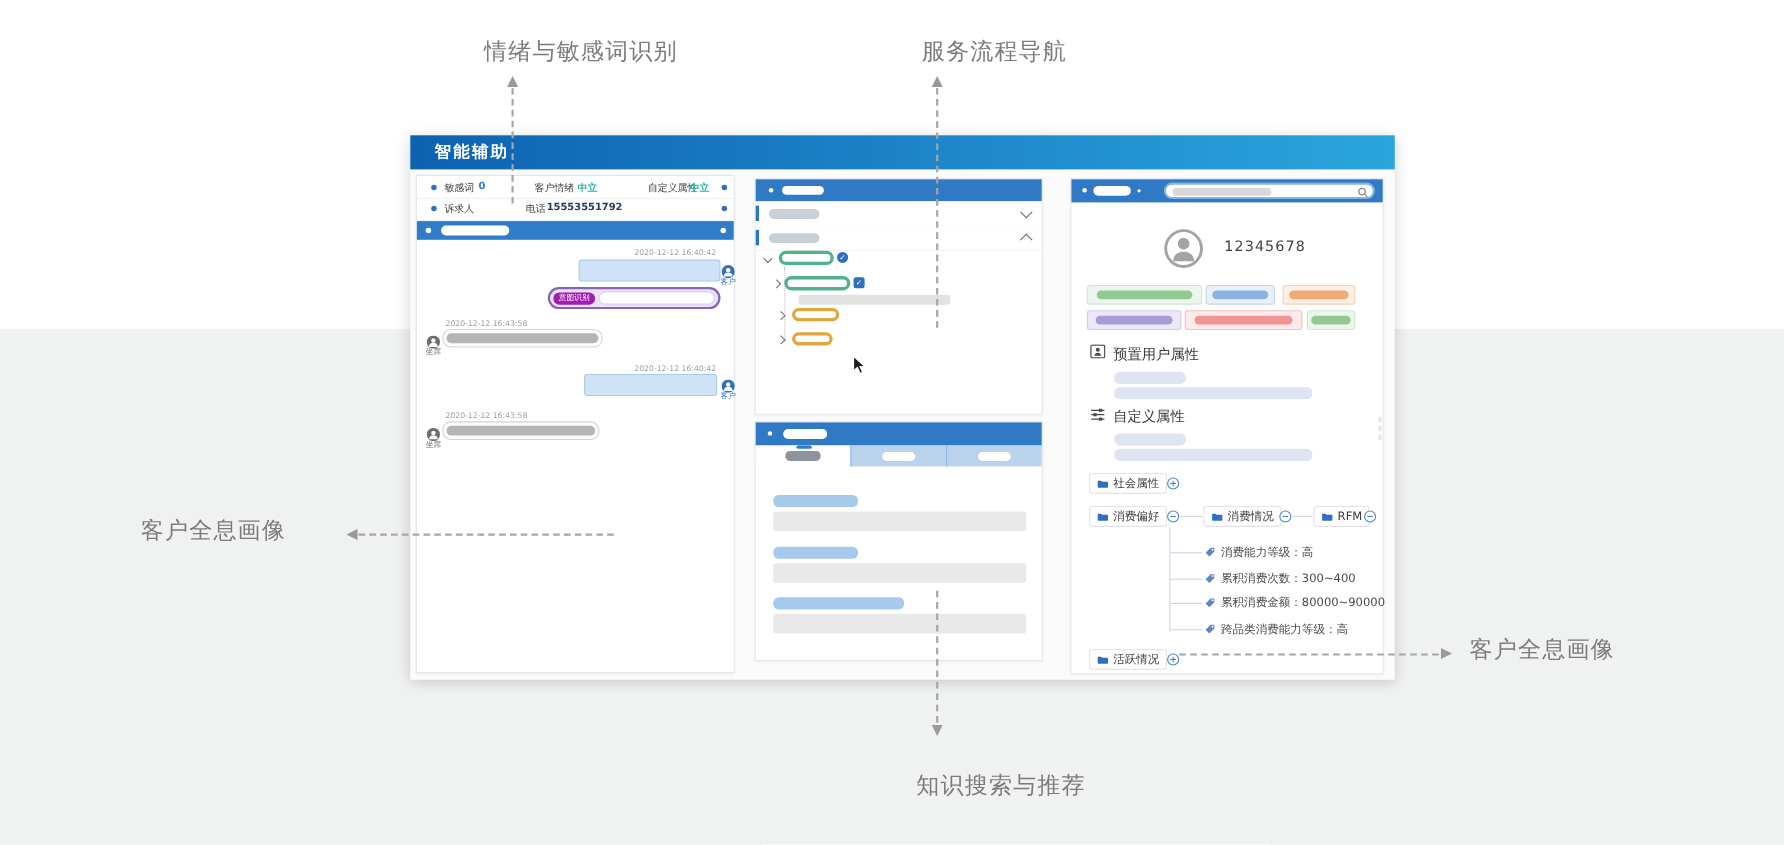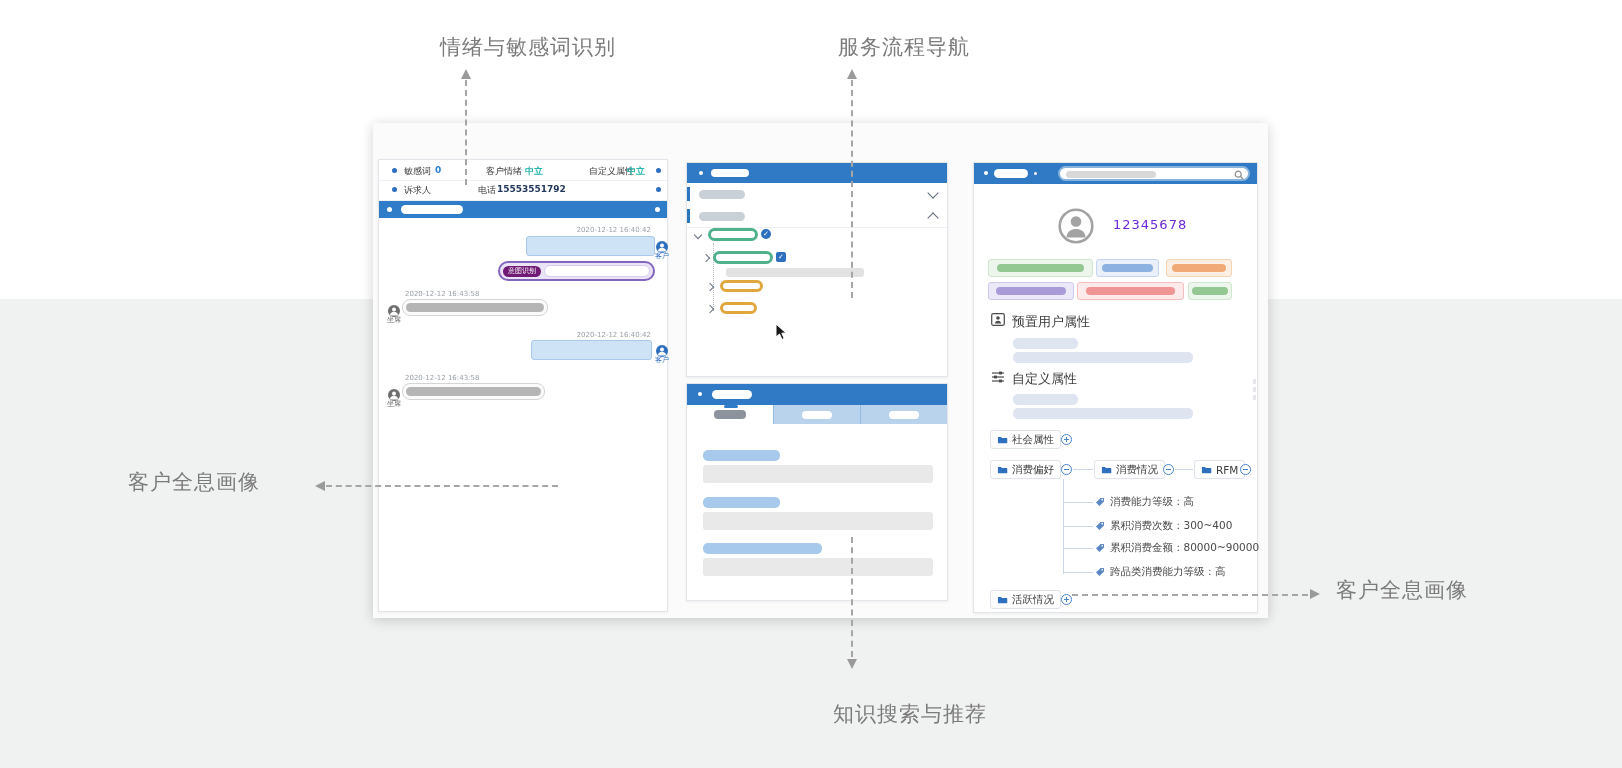--- a/index.html
+++ b/index.html
@@ -46,21 +46,21 @@
   .bluebar{position:absolute;background:#2f7dc9}
   .time{position:absolute;font-size:7px;color:#9aa0a8;white-space:nowrap}
   .cbubble{position:absolute;background:#cfe3f6;border:1px solid #a9c9ea;border-radius:3px}
   .abubble{position:absolute;background:#fbfbfb;border:1px solid #d4d4d4;border-radius:8px;
            display:flex;align-items:center;padding:3px;box-sizing:border-box}
   .abubble-fill{width:100%;height:9px;background:#b5b5b5;border-radius:5px}
   .avatar{position:absolute;width:12px;height:12px}
   .role{position:absolute;font-size:7px;white-space:nowrap}
   .pbubble{position:absolute;background:#ebe3f8;border:2px solid #8465bd;border-radius:10px;
            display:flex;align-items:center;padding:2px 3px;box-sizing:border-box}
-  .ptag{background:#701a75;color:#fff;font-size:7px;line-height:11px;padding:0 5px;border-radius:7px;white-space:nowrap}
+  .ptag{background:#a21caf;color:#fff;font-size:7px;line-height:11px;padding:0 5px;border-radius:7px;white-space:nowrap}
   .pinner{flex:1;height:10px;background:#fff;border:1px solid #d9cdf0;border-radius:6px;margin-left:3px}
 
   
   .flow-row{position:absolute;left:0;right:0;height:22px;border-bottom:1px solid #eef0f3;background:#fff}
   .accent{position:absolute;left:0;top:4px;width:3px;height:14px;background:#2e75c0}
   .node-pill{position:absolute;background:#fff;border-radius:8px;box-sizing:border-box}
   .node-pill.green{border:3.5px solid #4fb28b}
   .node-pill.yellow{border:3.5px solid #e0a73f}
   .badge{position:absolute;width:10px;height:10px;background:#2e6fc0;color:#fff;font-size:7px;
          line-height:10px;text-align:center}
@@ -74,21 +74,21 @@
   .tab{position:relative;flex:1;background:#b9d3ec;border-left:1px solid #94badf;
        display:flex;align-items:center;justify-content:center}
   .tab.active{background:#fff;border-left:none}
   .tab .tabpill{width:30px;height:8px;background:#fff;border-radius:4px}
   .tab.active .tabpill{width:32px;height:9px;background:#8d939c}
   .tabnotch{position:absolute;width:14px;height:3px;background:#2f7dc9;border-radius:2px}
 
   
   .search{position:absolute;background:#fff;border:2px solid #86b2de;border-radius:8px;box-sizing:border-box}
   .search .ph{position:absolute;left:6px;top:3px;width:90px;height:7px;background:#d8d8d8;border-radius:4px}
-  .cust-id{position:absolute;font-size:13px;color:#6d28d9;letter-spacing:1px}
+  .cust-id{position:absolute;font-size:13px;color:#404040;letter-spacing:1px}
   .tag-outer{position:absolute;border-radius:3px;box-sizing:border-box;display:flex;align-items:center;justify-content:center;border:1px solid}
   .tag-inner{width:84%;height:8px;border-radius:4px}
   .tg-g{background:#ecf6ec;border-color:#cfe6cf}.tg-g .tag-inner{background:#94c893}
   .tg-b{background:#e9f0fa;border-color:#c2d6f0}.tg-b .tag-inner{background:#8db1e0}
   .tg-o{background:#fdefe3;border-color:#f6d2b3}.tg-o .tag-inner{background:#f2a978}
   .tg-p{background:#ebe9f8;border-color:#cfc9ed}.tg-p .tag-inner{background:#a89bd8}
   .tg-r{background:#fdebeb;border-color:#f6bfbf}.tg-r .tag-inner{background:#f09494}
   .sec-label{position:absolute;font-size:13px;color:#3c3c3c;white-space:nowrap}
   .lav-pill{position:absolute;background:#dfe4f1;border-radius:5px}
   .tnode{position:absolute;height:19px;border:1px solid #dfe3ea;border-radius:3px;background:#fff;
@@ -122,20 +122,23 @@
 
   <div class="dash-v" style="left:851px;top:537px;height:120px"></div>
   <div class="tri down" style="left:847px;top:659px"></div>
   <div class="ann-text" style="left:833px;top:700px">知识搜索与推荐</div>
 
   <div class="dash-h" style="left:1072px;top:594px;width:236px"></div>
   <div class="tri right" style="left:1310px;top:589px"></div>
   <div class="ann-text" style="left:1336px;top:576px">客户全息画像</div>
 
   <div class="window">
+    <div class="win-header">
+      <span class="win-title">智能辅助</span>
+    </div>
 
     <div class="panel" style="left:5px;top:36px;width:290px;height:453px">
 
       <span class="pin" style="left:13px;top:8px"></span>
       <span class="inf-label" style="left:25px;top:5px">敏感词</span>
       <span class="inf-val" style="left:56px;top:5px;color:#2a7fd4">0</span>
       <span class="inf-label" style="left:107px;top:5px">客户情绪</span>
       <span class="inf-val" style="left:146px;top:5px;color:#2ab5ae">中立</span>
       <span class="inf-label" style="left:210px;top:5px">自定义属性</span>
       <span class="inf-val" style="left:248px;top:5px;color:#2ab5ae">中立</span>

